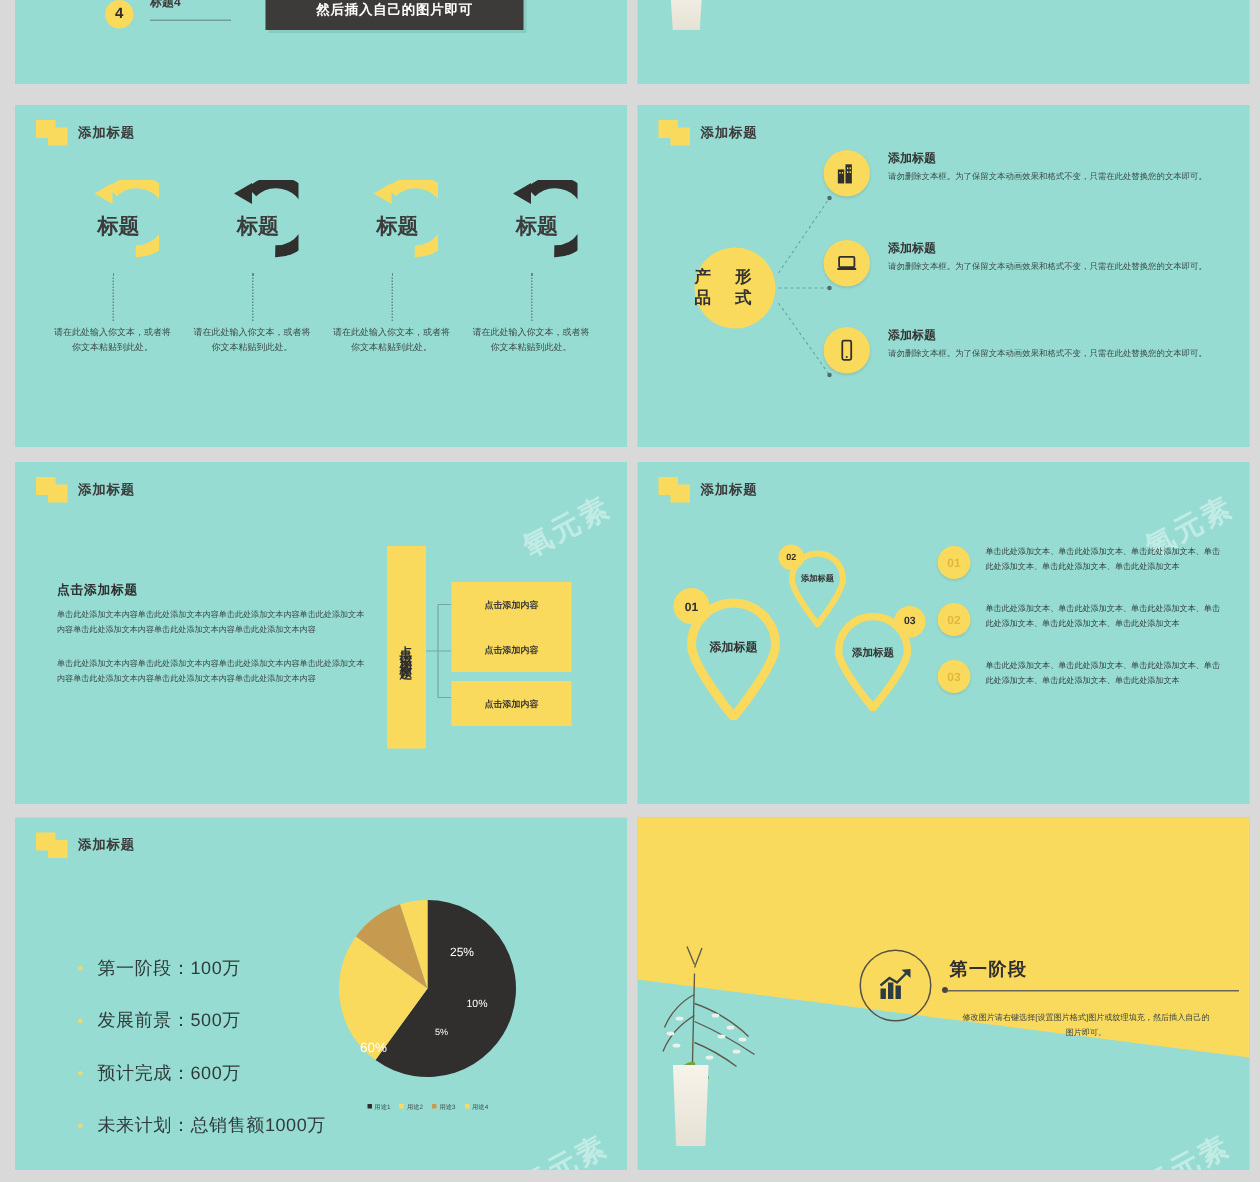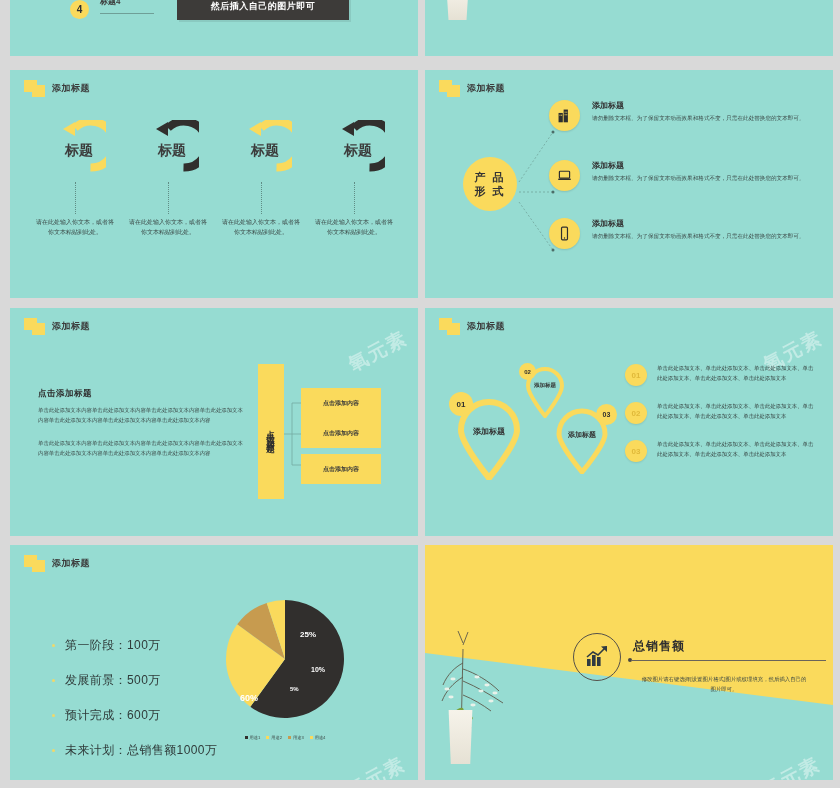--- a/index.html
+++ b/index.html
@@ -74,23 +74,23 @@
     border-left: 1px dotted #5f8d86;
   }
   .ring-desc {
     position: absolute; left: 8px; top: 98px; width: 78px;
     font-size: 6px; line-height: 1.65; color: #3c4b49; text-align: center;
   }
 
   
   #s3 { left: 425px; top: 70px; width: 408px; height: 228px; }
   #s3 .hub {
-    position: absolute; left: 38px; top: 87px;
+    position: absolute; left: 38px; top: 95px;
     width: 54px; height: 54px; border-radius: 50%; background: #fada5c;
-    display: flex; flex-direction: column; align-items: center; justify-content: center;
+    display: flex; flex-direction: row; align-items: center; justify-content: center;
     color: #333; font-weight: bold; font-size: 11px; line-height: 1.3; letter-spacing: 2px;
   }
   #s3 .connectors { position: absolute; left: 0; top: 0; width: 408px; height: 228px; }
   .pf-row { position: absolute; left: 124px; display: flex; align-items: flex-start; }
   .pf-icon {
     width: 31px; height: 31px; border-radius: 50%; background: #fada5c;
     display: flex; align-items: center; justify-content: center; flex: none;
     box-shadow: 0 1px 2px rgba(0,0,0,.12);
   }
   .pf-txt { margin-left: 12px; width: 215px; }
@@ -141,21 +141,21 @@
   }
   .num-body { margin-left: 10px; width: 158px; font-size: 5.4px; line-height: 1.8; color: #34413f; }
 
   
   #s6 { left: 10px; top: 545px; width: 408px; height: 235px; }
   #s6 .bullets { position: absolute; left: 42px; top: 92px; }
   #s6 .bul { display: flex; align-items: center; margin-bottom: 18px; }
   #s6 .bul .dot { width: 3px; height: 3px; border-radius: 50%; background: #f0d86a; margin-right: 10px; flex: none; }
   #s6 .bul .tx { font-size: 12px; color: #2f3b3a; letter-spacing: .4px; }
   #s6 .pie-wrap { position: absolute; left: 214px; top: 53px; width: 122px; height: 122px; }
-  #s6 .pie-lab { position: absolute; color: #fff; font-weight: bold; pointer-events: none; text-align: right; }
+  #s6 .pie-lab { position: absolute; color: #fff; font-weight: normal; pointer-events: none; text-align: right; }
   #s6 .legend {
     position: absolute; left: 214px; top: 190px; width: 122px;
     display: flex; justify-content: center; gap: 6px;
   }
   #s6 .leg { display: flex; align-items: center; }
   #s6 .leg i { width: 3px; height: 3px; display: block; margin-right: 2px; }
   #s6 .leg span { font-size: 4.2px; color: #3d4a48; }
 
   
   #s7 { left: 425px; top: 545px; width: 408px; height: 235px; background: #96dcd2; }
@@ -513,17 +513,17 @@
       <svg width="26" height="26" viewBox="0 0 26 26">
         <rect x="3" y="15" width="3.6" height="7" fill="#2f3b42"></rect>
         <rect x="8" y="11" width="3.6" height="11" fill="#2f3b42"></rect>
         <rect x="13" y="13" width="3.6" height="9" fill="#2f3b42"></rect>
         <path d="M3 13 L9 8 L14 11 L22 3" stroke="#2f3b42" stroke-width="1.6" fill="none"></path>
         <polygon points="23,2 23,8 17,2.5" fill="#2f3b42"></polygon>
       </svg>
     </div>
     <div class="s7-dot"></div>
     <div class="s7-rule"></div>
-    <div class="s7-title">总销售额</div>
+    <div class="s7-title">第一阶段</div>
     <div class="s7-desc">修改图片请右键选择[设置图片格式]图片或纹理填充，然后插入自己的图片即可。</div>
   </div>
 
 </div>
 
 </body></html>

